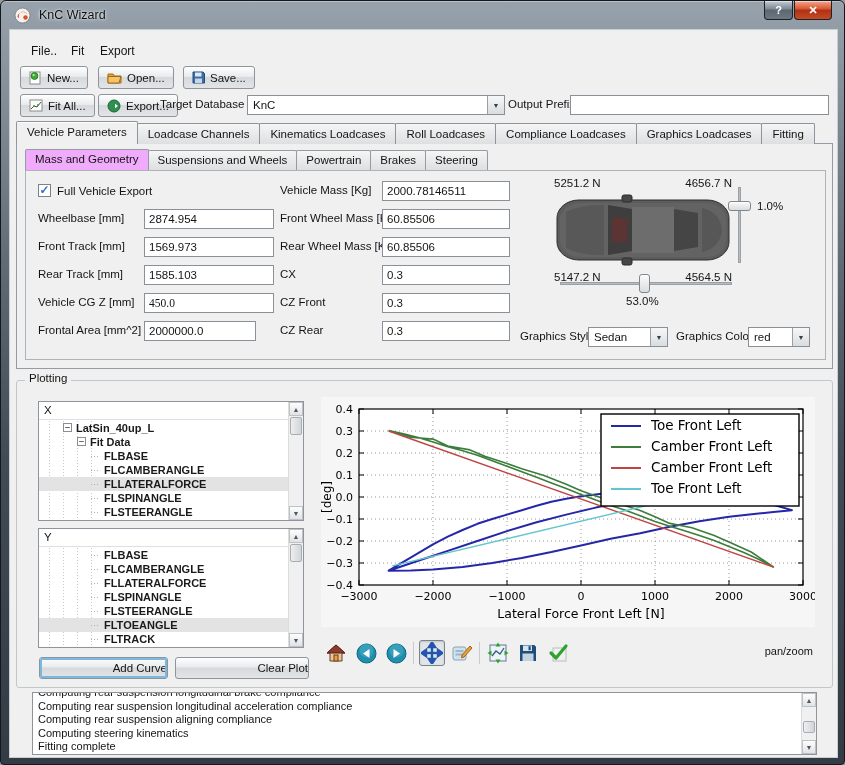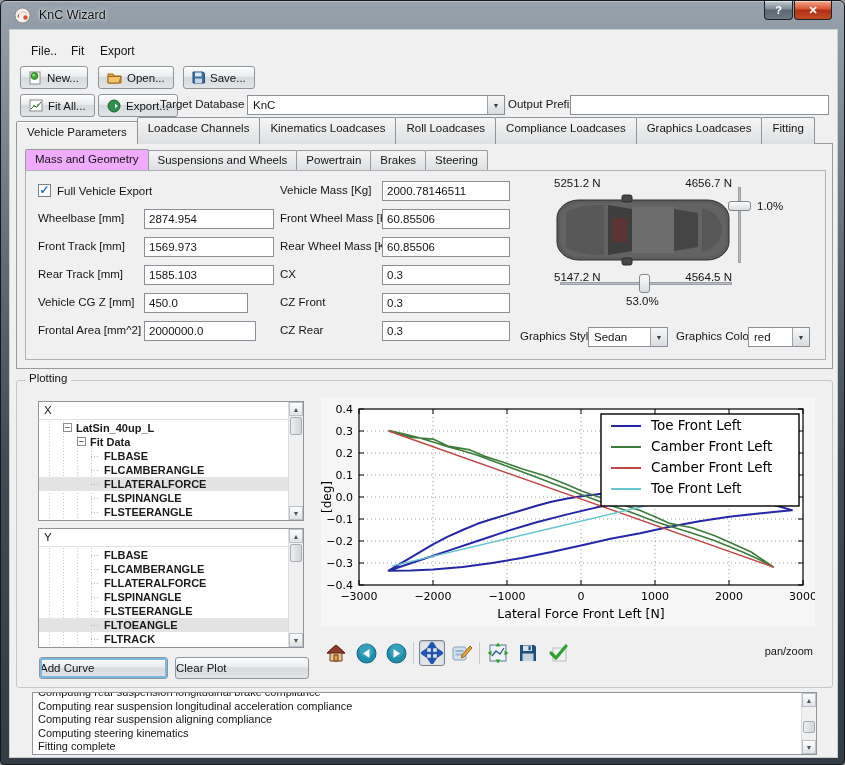--- a/index.html
+++ b/index.html
@@ -38,21 +38,21 @@
   .tinput { position:absolute; height:20px; border:1px solid #8a9097; background:#fff;
     font-family:inherit; font-size:11.5px; color:#141414; padding:0 4px; }
   .combo { position:absolute; height:20px; border:1px solid #8a9097; background:#fff; font-size:11.5px; }
   .combo .val { position:absolute; left:5px; top:3px; color:#141414; }
   .combo .arrow { position:absolute; right:0; top:0; bottom:0; width:17px;
     border-left:1px solid #99a0a6; background:linear-gradient(#f6f7f8,#d9dcdf);
     color:#3a3f44; font-size:7px; display:flex; align-items:center; justify-content:center; }
 
   
   .tabs { position:absolute; left:6px; top:92px; height:22px; display:flex; align-items:flex-end; }
-  .tab { height:27px; line-height:20px; padding:0 10px; font-size:11.5px; color:#141414;
+  .tab { height:21px; line-height:20px; padding:0 10px; font-size:11.5px; color:#141414;
     border:1px solid #8d949c; border-bottom:none; border-radius:2px 2px 0 0; margin-right:-1px;
     background:linear-gradient(#f5f5f5,#dddfe1); position:relative; z-index:1; }
   .tab.active { height:23px; background:#f0f0f0; z-index:3; box-shadow:inset 0 1px 0 #fff; }
   .subtab { height:20px; line-height:19px; padding:0 9px; font-size:11.5px; color:#141414;
     border:1px solid #949ba2; border-bottom:none; border-radius:2px 2px 0 0; margin-right:-1px;
     background:linear-gradient(#f5f5f5,#dddfe1); position:relative; z-index:1; }
   .subtab.active { height:21px; background:#f0abfc; z-index:3; }
 
   .panel { position:absolute; left:6px; top:113px; width:817px; height:226px;
     border:1px solid #949ba2; background:#f0f0f0; }
@@ -94,21 +94,21 @@
   .expander { position:absolute; top:2px; width:9px; height:9px; border:1px solid #878e95; background:#fff;
     font-size:9px; line-height:7px; text-align:center; color:#333; font-family:"DejaVu Sans Mono",monospace; }
   .tree-label { position:absolute; top:0; font-weight:bold; }
 
   .scrollbar { position:absolute; top:0; right:0; bottom:0; width:15px; background:#f0f0f0; border-left:1px solid #dcdcdc; }
   .sb-btn { position:absolute; left:0; right:0; height:14px; font-size:7px; color:#555; text-align:center;
     line-height:13px; background:linear-gradient(#fdfdfd,#e0e3e6); border:1px solid #bcc1c6; }
   .sb-thumb { position:absolute; left:1px; right:1px; border:1px solid #a8adb2; border-radius:2px;
     background:linear-gradient(90deg,#eceef0,#d2d5d8); }
 
-  .pbtn { position:absolute; height:22px; font-size:11.5px; color:#141414; text-align:left; line-height:20px;
+  .pbtn { position:absolute; height:22px; font-size:11.5px; color:#141414; text-align:right; line-height:20px;
     border:1px solid #8d949c; border-radius:3px;
     background:linear-gradient(#fefefe,#e9ebed 45%,#d7dadd 50%,#e2e4e6); }
   .pbtn.focused { outline:2px solid #7ab8e0; outline-offset:-3px; }
 
   .figure { position:absolute; left:304px; top:16px; width:494px; height:230px; background:#f6f6f6; }
 
   .navbar { position:absolute; left:304px; top:256px; width:494px; height:32px; }
   .nav-btn { position:absolute; top:3px; width:26px; height:26px; display:flex; align-items:center; justify-content:center; }
   .nav-btn.pressed { border:1px solid #7b828a; border-radius:3px; background:#e2e5e8; box-shadow:inset 0 1px 2px rgba(0,0,0,.15); }
   .nav-sep { position:absolute; top:5px; width:1px; height:22px; background:#c7cbcf; }
@@ -217,21 +217,21 @@
         <div class="flabel" style="left:31px;top:14px;">Full Vehicle Export</div>
 
         <div id="form-fields">
             <div class="flabel" style="left: 12px; top: 41px;">Wheelbase [mm]</div>
             <input class="tinput" value="2874.954" style="left: 118px; top: 38px; width: 130px;">
             <div class="flabel" style="left: 12px; top: 69px;">Front Track [mm]</div>
             <input class="tinput" value="1569.973" style="left: 118px; top: 66px; width: 130px;">
             <div class="flabel" style="left: 12px; top: 97px;">Rear Track [mm]</div>
             <input class="tinput" value="1585.103" style="left: 118px; top: 94px; width: 130px;">
             <div class="flabel" style="left: 12px; top: 125px;">Vehicle CG Z [mm]</div>
-            <input class="tinput" value="450.0" style="left: 118px; top: 122px; width: 104px;">
+            <input class="tinput" value="450.0" style="left: 118px; top: 122px; width: 130px; font-family: Liberation Serif, serif;">
             <div class="flabel" style="left: 12px; top: 153px;">Frontal Area [mm^2]</div>
             <input class="tinput" value="2000000.0" style="left: 118px; top: 150px; width: 112px;">
             <div class="flabel" style="left: 254px; top: 13px;">Vehicle Mass [Kg]</div>
             <input class="tinput" value="2000.78146511" style="left: 356px; top: 10px; width: 128px;">
             <div class="flabel" style="left: 254px; top: 41px;">Front Wheel Mass [Kg]</div>
             <input class="tinput" value="60.85506" style="left: 356px; top: 38px; width: 128px;">
             <div class="flabel" style="left: 254px; top: 69px;">Rear Wheel Mass  [Kg]</div>
             <input class="tinput" value="60.85506" style="left: 356px; top: 66px; width: 128px;">
             <div class="flabel" style="left: 254px; top: 97px;">CX</div>
             <input class="tinput" value="0.3" style="left: 356px; top: 94px; width: 128px;">

